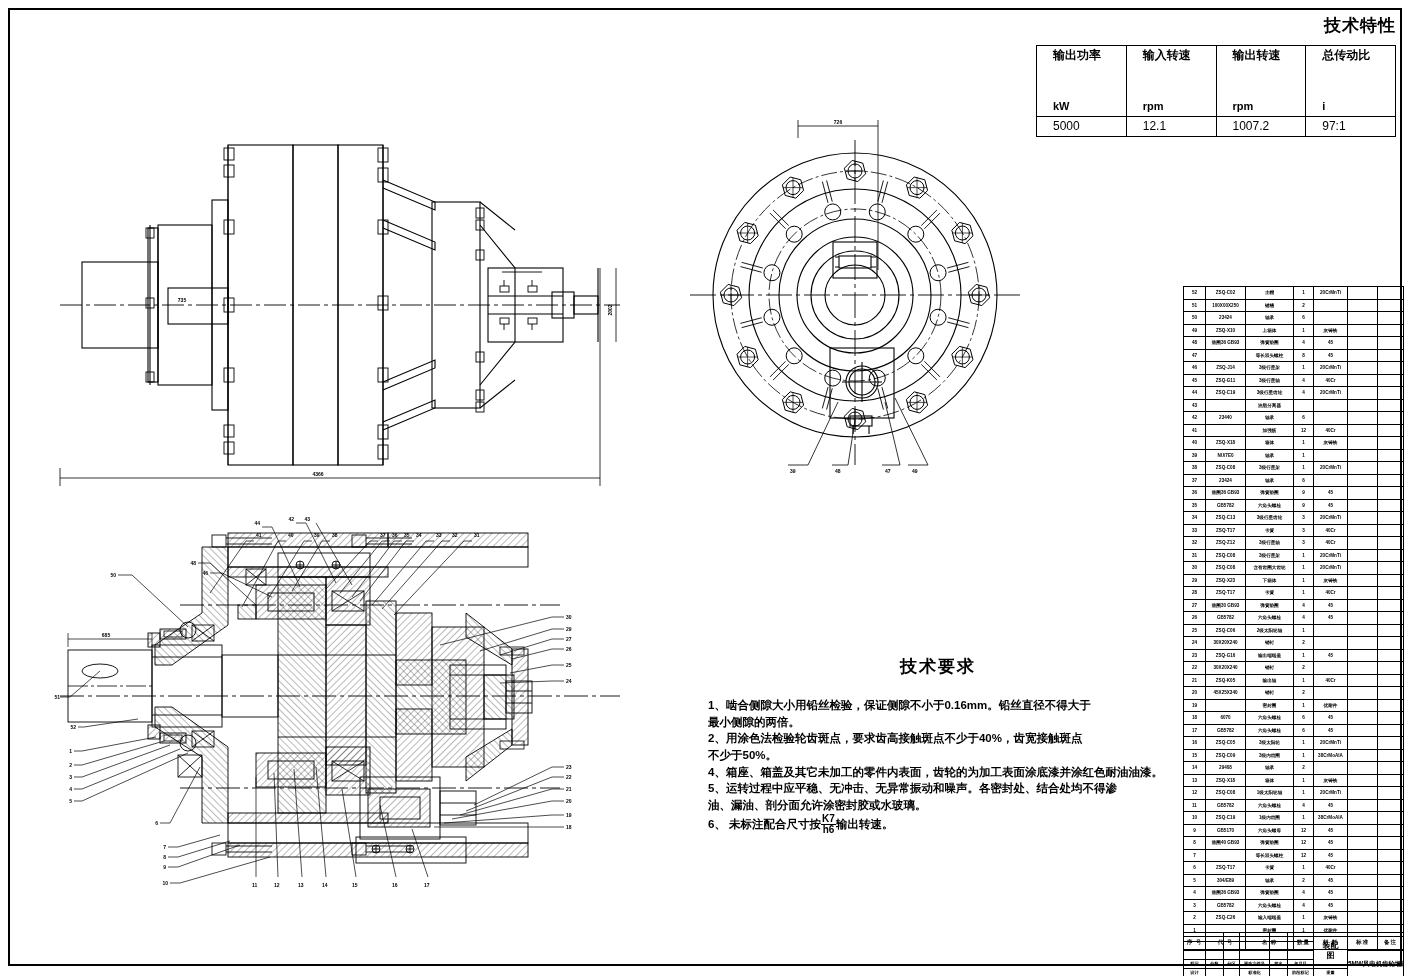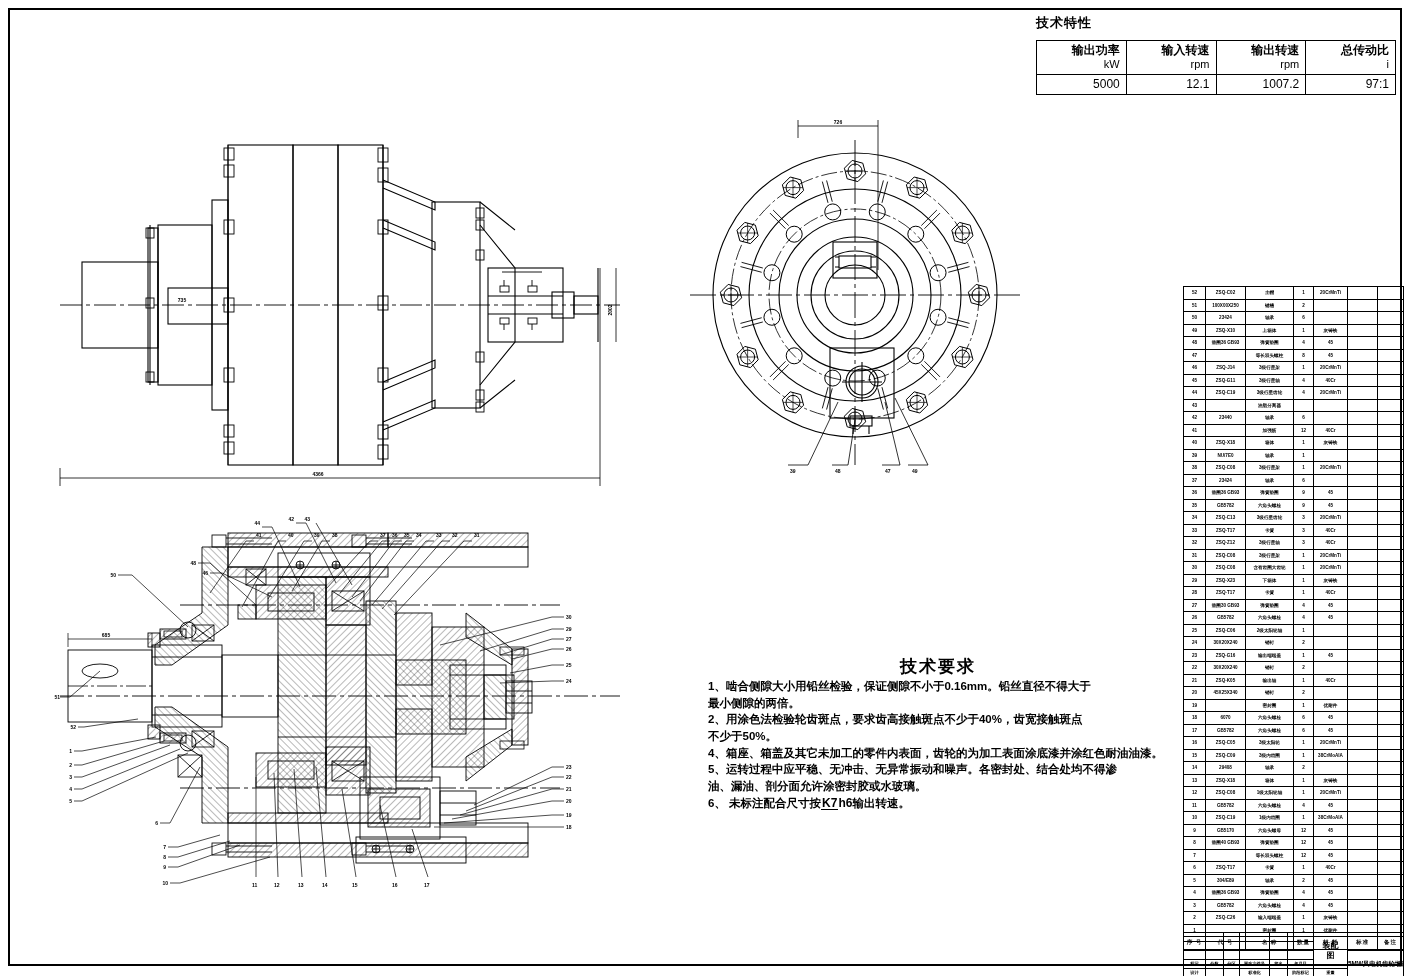--- a/index.html
+++ b/index.html
@@ -7,36 +7,36 @@
        font-family:"Liberation Sans","DejaVu Sans",sans-serif;color:#000;}
   #sheet{position:relative;width:1412px;height:976px;background:#fff;}
   #border-outer{position:absolute;left:8px;top:8px;width:1394px;height:958px;
        border:2px solid #000;box-sizing:border-box;}
 
   .abs{position:absolute;}
   svg{display:block;overflow:visible;}
 
   
   #tech-spec{position:absolute;left:1036px;top:14px;width:360px;}
-  #tech-spec .ts-title{text-align:left;font-weight:bold;font-size:13px;
+  #tech-spec .ts-title{text-align:right;font-weight:bold;font-size:17px;
        letter-spacing:1px;margin-bottom:8px;}
   #tech-spec table{border-collapse:collapse;width:360px;}
-  #tech-spec td{border:1px solid #000;text-align:right;font-size:12px;
-       padding:2px 6px;line-height:1.25;}
+  #tech-spec td{border:1px solid #000;text-align:left;font-size:12px;
+       padding:2px 16px;line-height:1.25;}
   #tech-spec td.hdr{font-weight:bold;}
-  #tech-spec .u{font-weight:normal;font-size:11px;display:block;}
+  #tech-spec .u{font-weight:bold;font-size:11px;display:block;margin-top:37px;}
 
   
   #tech-req{position:absolute;left:708px;top:655px;width:460px;}
   #tech-req .tr-title{text-align:center;font-weight:bold;font-size:17px;
-       margin-bottom:0;letter-spacing:2px;}
+       margin-bottom:19px;letter-spacing:2px;}
   #tech-req .tr-line{font-size:11.5px;font-weight:bold;line-height:1.45;
        text-align:left;}
-  .frac{display:inline-flex;flex-direction:row;vertical-align:middle;
-        font-size:12px;line-height:1;text-align:center;}
+  .frac{display:inline-flex;flex-direction:column;vertical-align:middle;
+        font-size:10px;line-height:1;text-align:center;}
   .frac span:first-child{border-bottom:1px solid #000;padding:0 1px;}
 
   
   #bom{position:absolute;left:1183px;top:286px;width:220px;}
   #bom table{border-collapse:collapse;width:220px;table-layout:fixed;}
   #bom td{border:1px solid #000;height:11.5px;font-size:4.6px;
        text-align:center;overflow:hidden;white-space:nowrap;
        font-weight:bold;padding:0;line-height:11.5px;}
   #bom col.c1{width:22px}#bom col.c2{width:40px}#bom col.c3{width:48px}
   #bom col.c4{width:20px}#bom col.c5{width:34px}#bom col.c6{width:30px}

